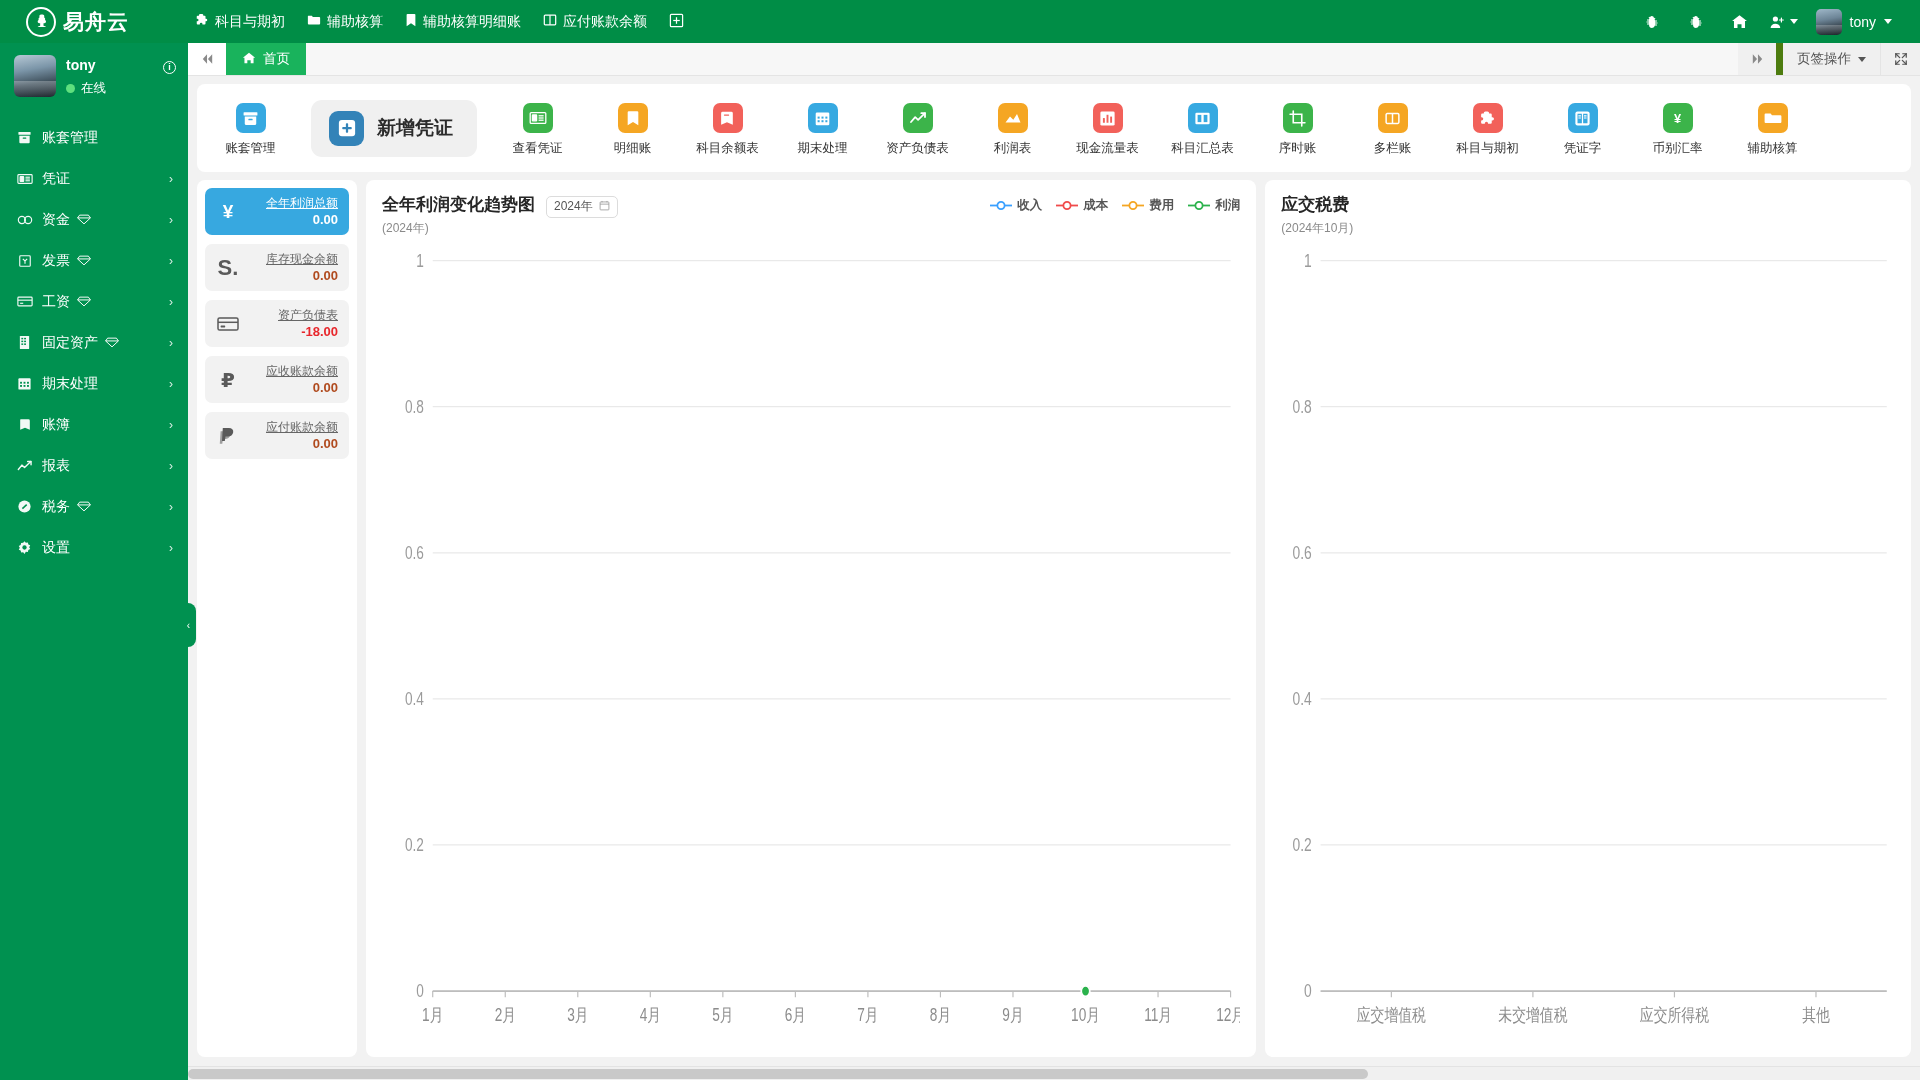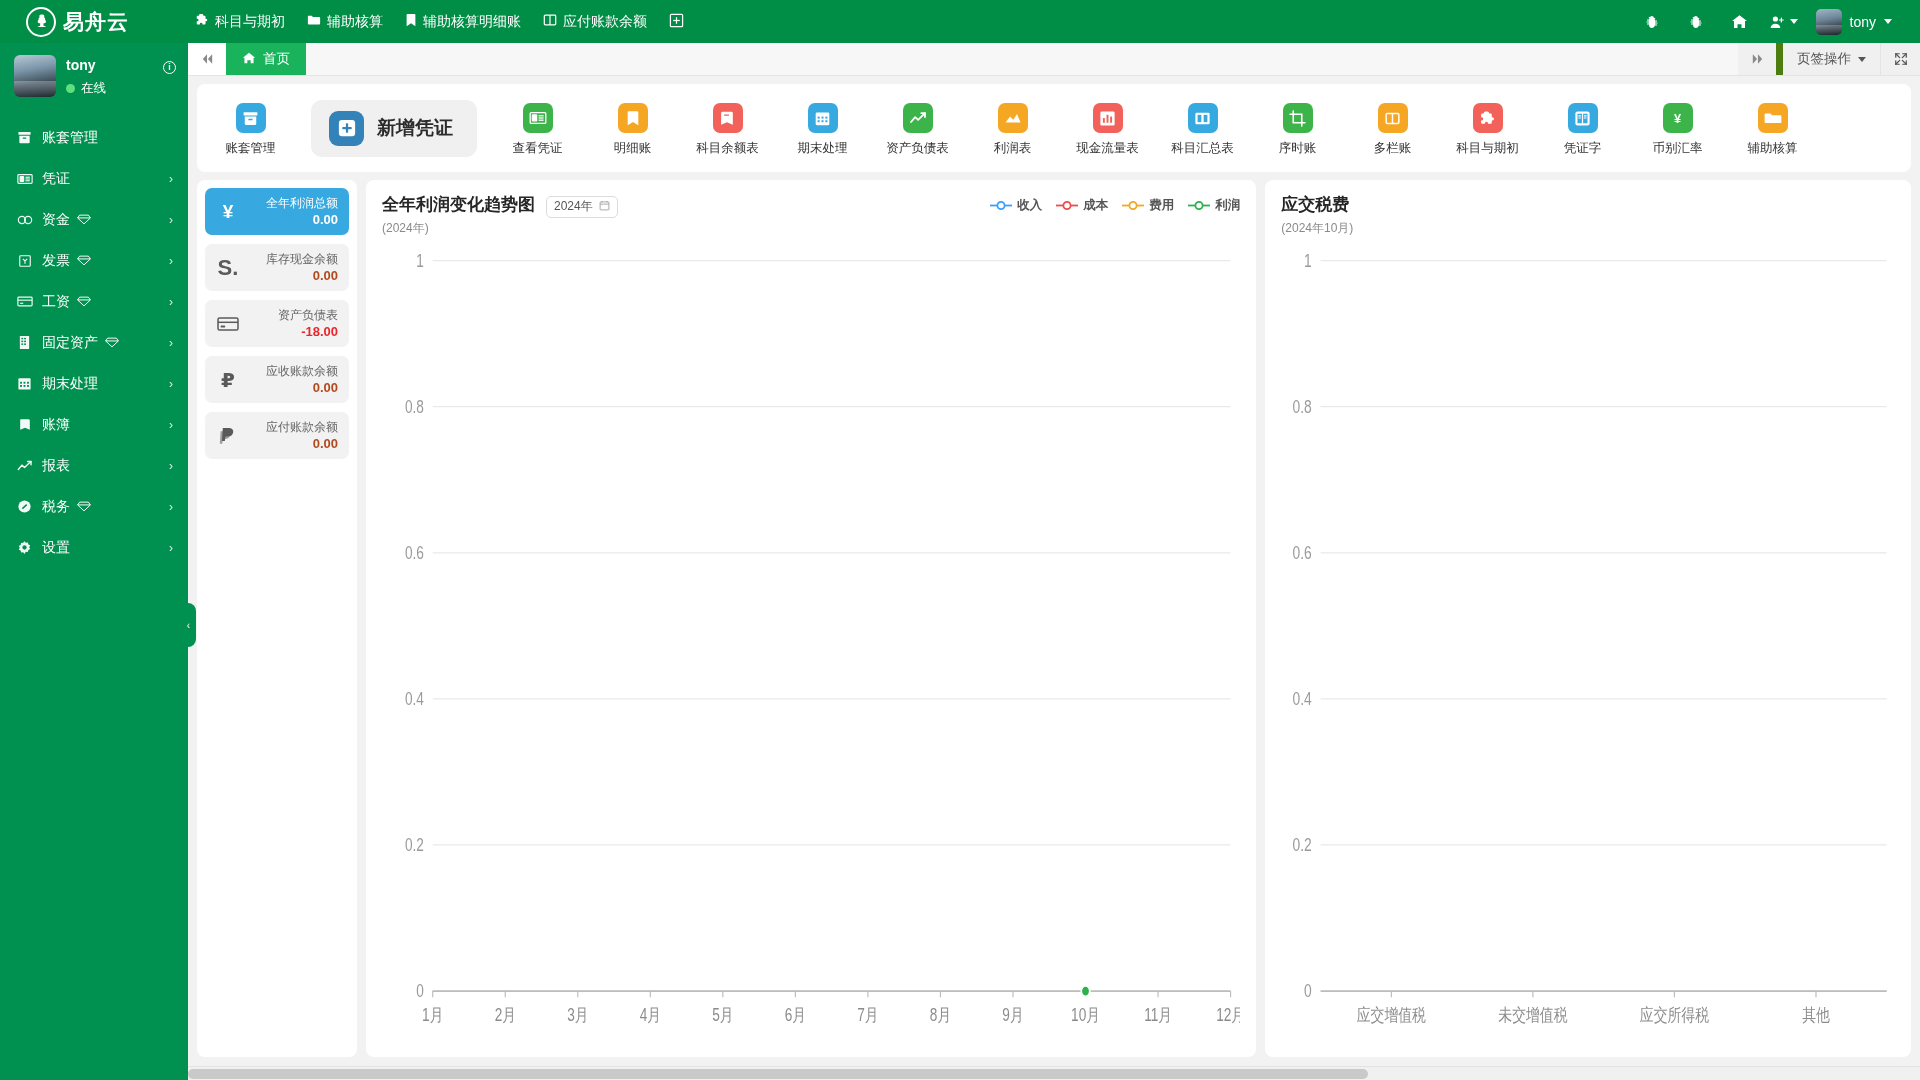--- a/index.html
+++ b/index.html
@@ -103,21 +103,21 @@
   
   .statcol { width:160px; flex:0 0 160px; background:#fff; border-radius:8px; padding:8px 8px;
     display:flex; flex-direction:column; gap:9px; }
   .stat { height:47px; border-radius:7px; background:#f2f2f2; display:flex; align-items:center;
     padding: 0 11px 0 10px; cursor:pointer; }
   .stat.active { background:#37a8e0; }
   .stat-ic { width:26px; flex:0 0 26px; display:flex; align-items:center; justify-content:center;
     color:#5a5a5a; font-size:19px; font-weight:700;}
   .stat.active .stat-ic { color:#fff; }
   .stat-txt { margin-left:auto; text-align:right; }
-  .stat-name { font-size:12px; color:#666; line-height:15px;}
+  .stat-name { font-size:12px; color:#666; line-height:15px;text-decoration:underline;}
   .stat-val { font-size:13px; font-weight:700; color:#b04a1e; line-height:16px; margin-top:1px;}
   .stat.active .stat-name, .stat.active .stat-val { color:#fff; }
   .stat-val.neg { color:#e8272c; }
 
   
   .chartpanel { background:#fff; border-radius:8px; display:flex; flex-direction:column;
     padding: 13px 16px 8px 16px; min-width:0; position:relative;}
   .chart-left { flex: 1 1 58%; }
   .chart-right { flex: 1 1 42%; }
   .ch-head { display:flex; align-items:flex-start; }

